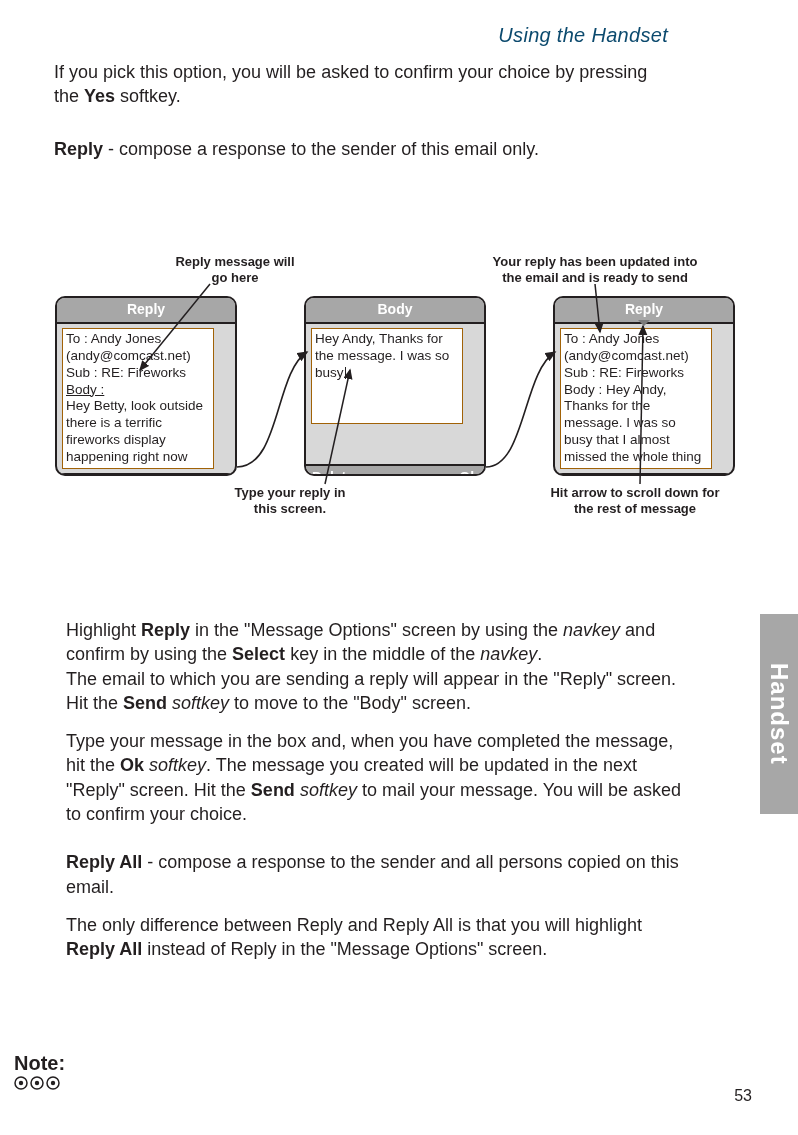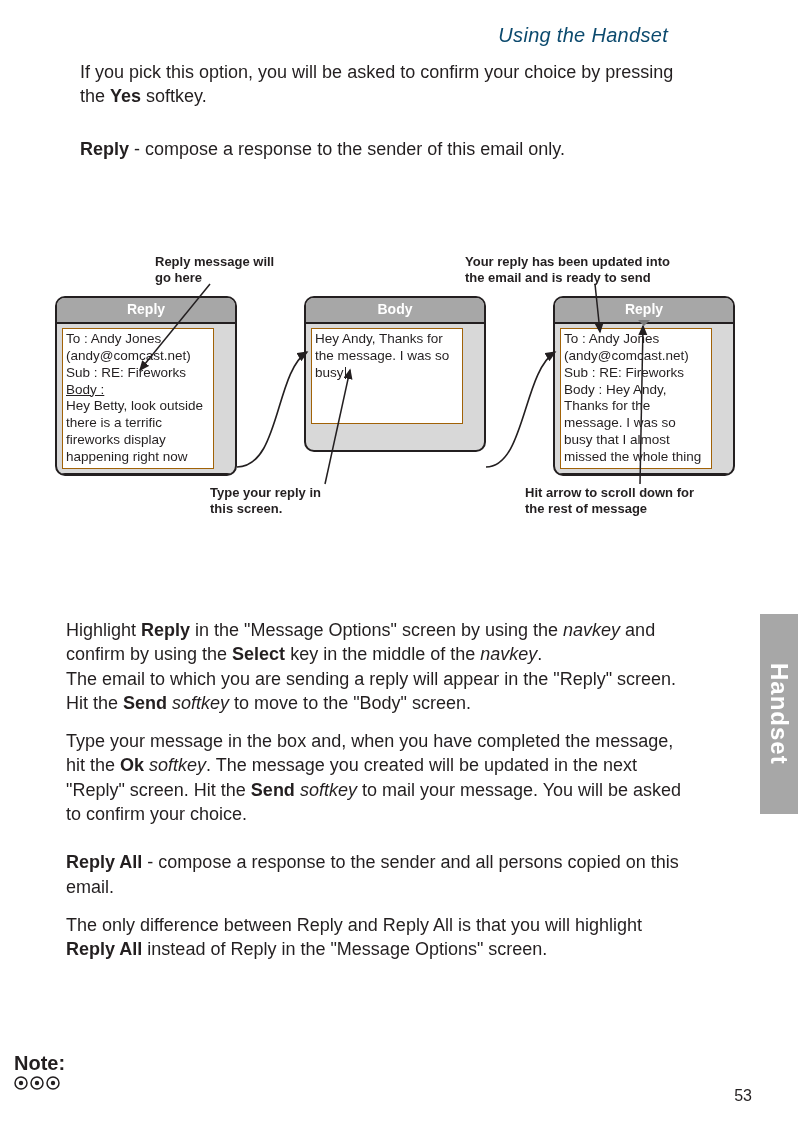--- a/index.html
+++ b/index.html
@@ -17,21 +17,21 @@
     position: absolute;
     top: 22px;
     right: 130px;
     font-style: italic;
     color: #0c4a6e;
     font-size: 20px;
     letter-spacing: 0.3px;
   }
   .content {
     position: absolute;
-    left: 80px;
+    left: 54px;
     top: 60px;
     width: 620px;
   }
   .para { margin-bottom: 14px; }
   .bold { font-weight: bold; }
   .italic { font-style: italic; }
 
   
   .diagram {
     position: absolute;
@@ -84,20 +84,21 @@
     height: 12px;
     background: #231f20;
     vertical-align: middle;
     margin-left: 1px;
   }
   .annot {
     position: absolute;
     font-weight: bold;
     font-size: 13px;
     line-height: 1.2;
+    text-align: center;
   }
   svg.arrows {
     position: absolute;
     left: 0; top: 0;
     width: 720px; height: 280px;
     pointer-events: none;
   }
 
   
   .below {
@@ -199,21 +200,21 @@
       <div>Sub : RE: Fireworks</div>
       <div class="underline">Body :</div>
       <div>Hey Betty, look outside there is a terrific fireworks display happening right now</div>
     </div>
     <div class="phone-softkeys">
       
       
     </div>
   </div>
 
-  <div class="phone" style="left:259px; top:44px; height:156px;">
+  <div class="phone" style="left:259px; top:44px; height:180px;">
     <div class="phone-title">Body</div>
     <div class="phone-body" style="min-height:96px;">
       <span>Hey Andy, Thanks for the message. I was so busy</span><span class="cursor"></span>
     </div>
     <div style="height:36px"></div>
     <div class="phone-softkeys">
       <span>Delete</span>
       <span>Ok</span>
     </div>
   </div>

